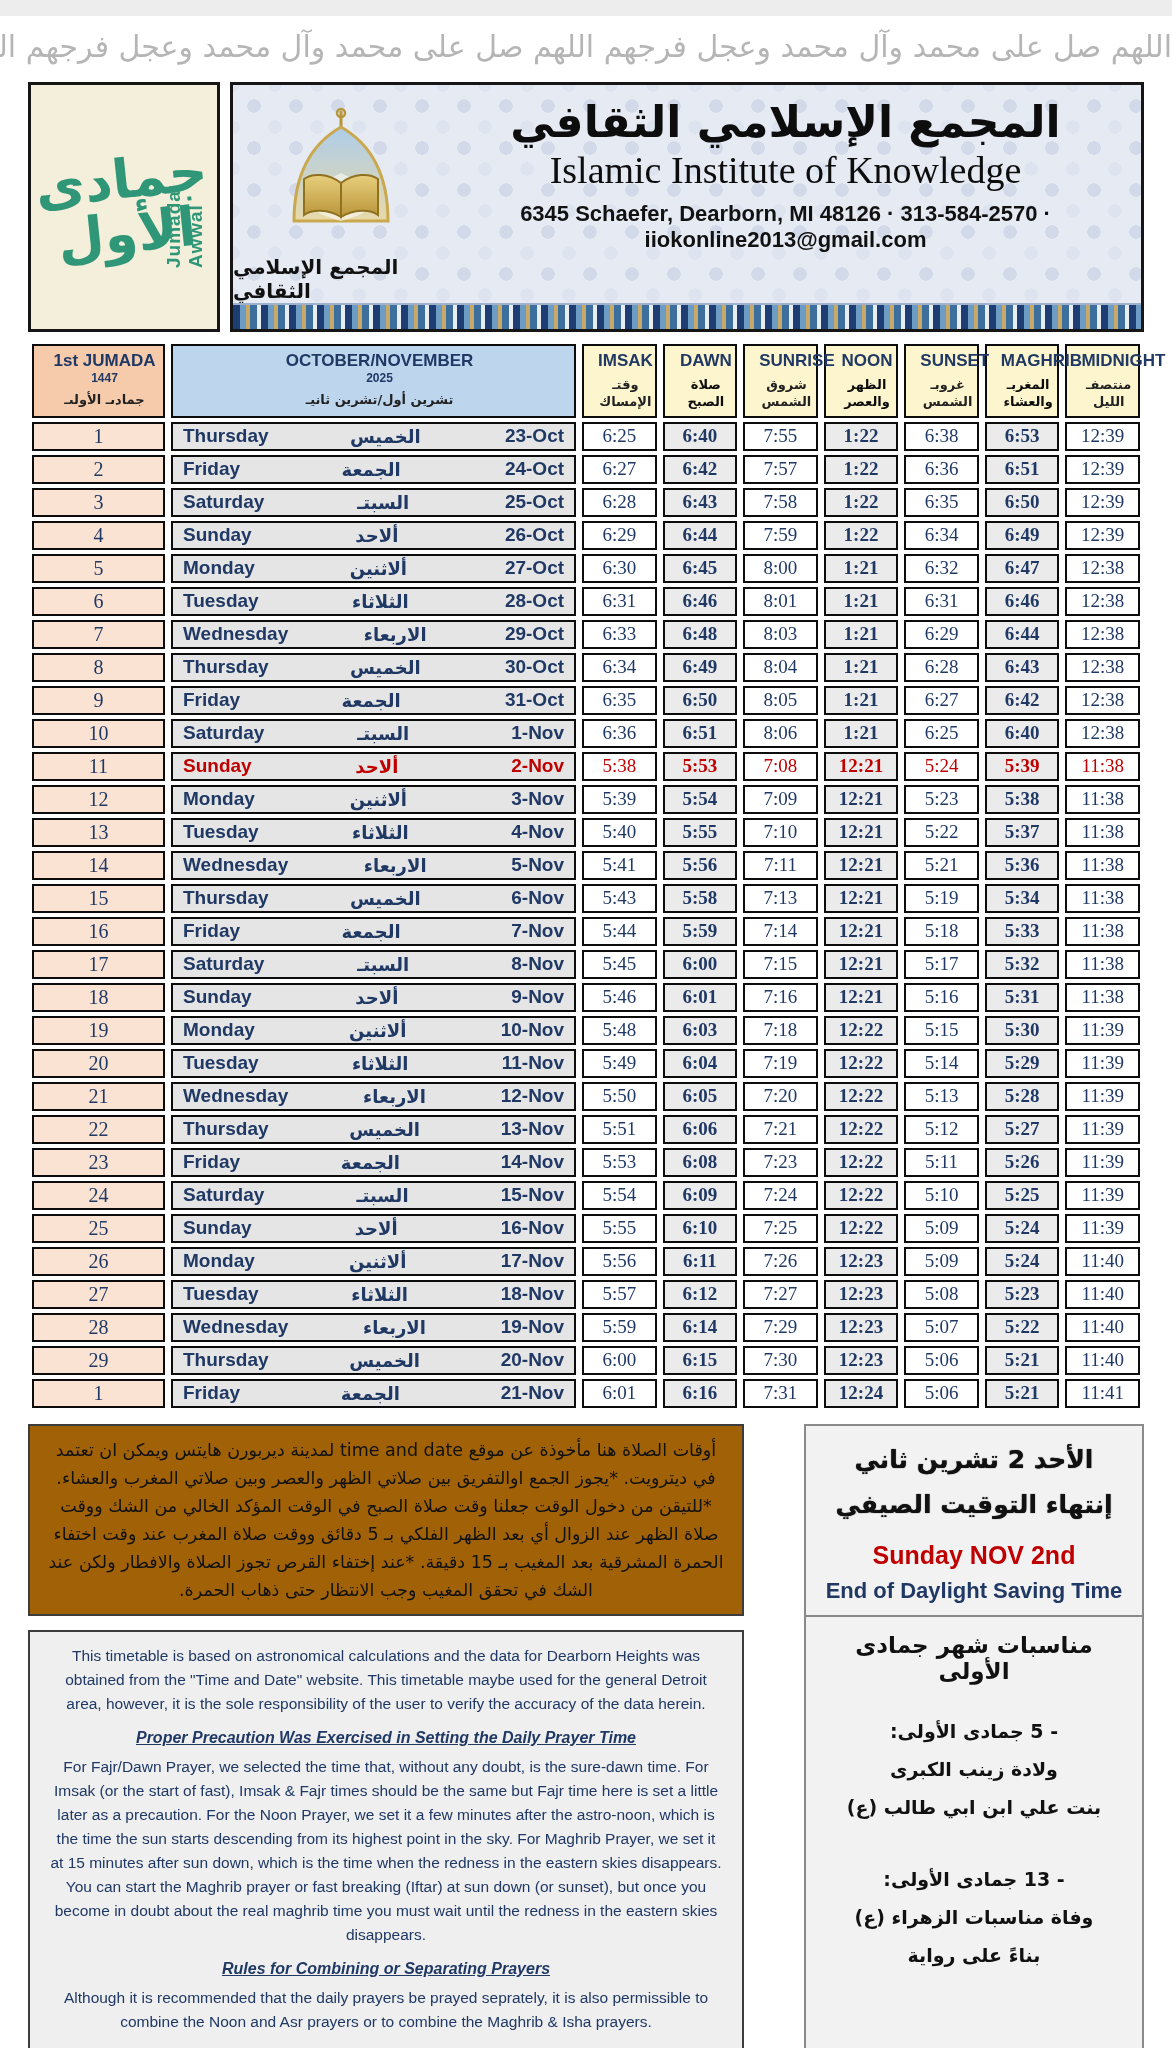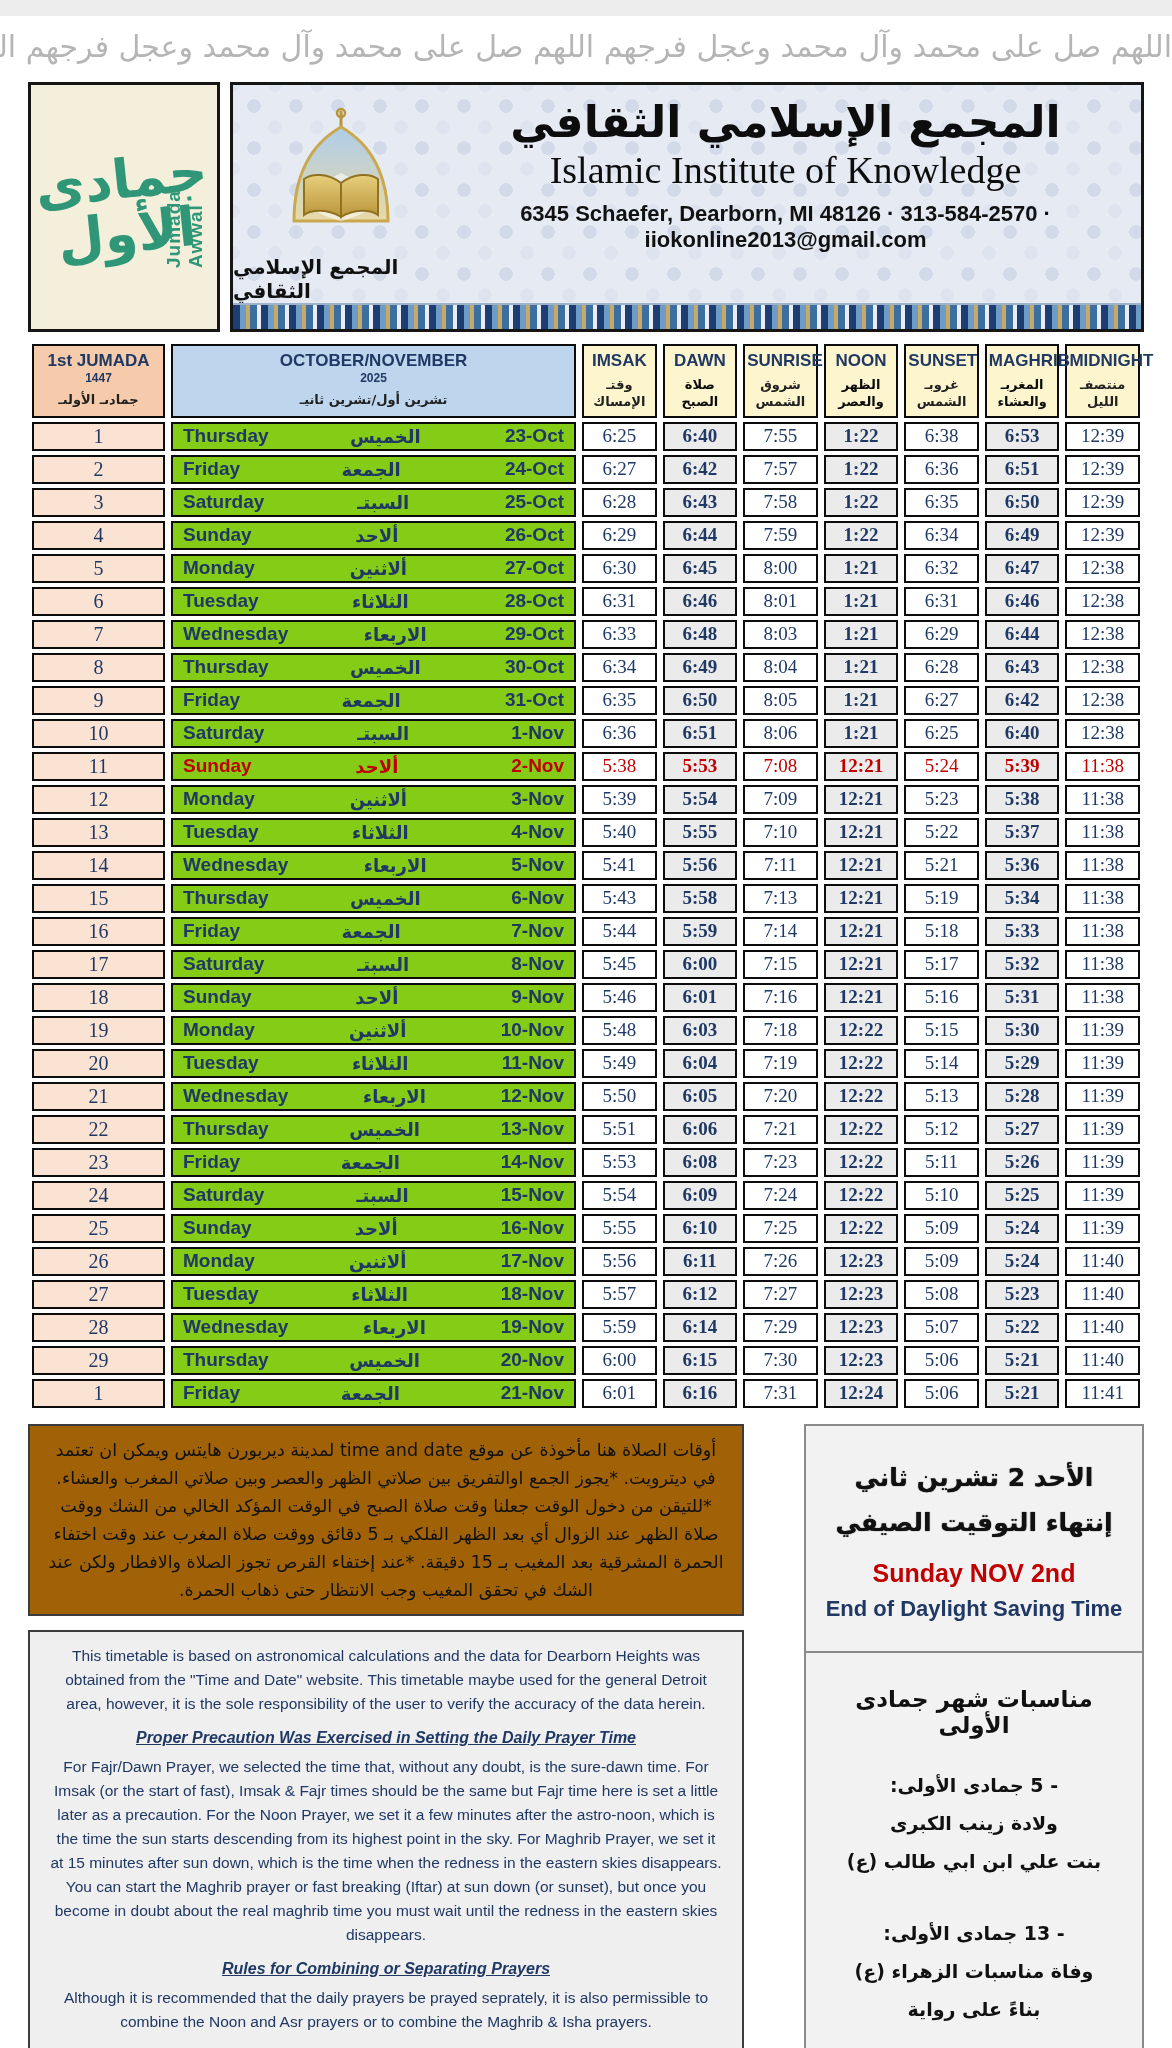--- a/index.html
+++ b/index.html
@@ -59,31 +59,31 @@
   
   table.timetable {
     margin:2px 26px 0 26px;
     border-collapse:separate; border-spacing:6px 4px;
     table-layout:fixed; width:1120px;
   }
   .timetable th, .timetable td { border:2px solid #0c0c0c; }
   th.h-hijri { background:#f6cbac; }
   th.h-date  { background:#bdd6ee;text-align:center; }
   th.h-time  { background:#fdf5cd; }
-  .timetable th { font-weight:bold; color:#1f3864; vertical-align:top; padding:4px 2px 6px 2px; }
+  .timetable th { font-weight:bold; color:#1f3864; vertical-align:top; padding:4px 2px 6px 14px; }
   .h-line1 { font-size:17px; line-height:1.25; }
   .h-line2 { font-size:12px; line-height:1.25; }
   .h-ar { font-size:13px; color:#222; font-weight:600; margin-top:6px; direction:rtl; line-height:1.25; font-family:"DejaVu Sans", sans-serif; }
   .h-ar.bold { font-weight:800; color:#0c0c0c; }
   td.c-day {
     background:#fbe3d3; text-align:center;
     font-family:"Liberation Serif", serif; font-size:20px; color:#1f3864;
     height:29px;
   }
-  td.c-date { background:#84cc16; padding:0 10px; }
+  td.c-date { background:#e5e5e5; padding:0 10px; }
   .date-wrap { display:flex; align-items:center; justify-content:space-between; gap:4px; }
   .we { font-size:19px; font-weight:600; color:#1f3864; }
   .wa { font-size:18px; font-weight:600; color:#1f3864; direction:rtl; font-family:"DejaVu Sans", sans-serif; }
   .dt { font-size:19px; font-weight:600; color:#1f3864; min-width:62px; text-align:right; }
   td.c-time {
     background:#ffffff; text-align:center;
     font-family:"Liberation Serif", serif; font-size:19px; color:#1f3864;
   }
   td.c-time.strong { background:#ebebeb; font-weight:bold; }
   tr.hl .we, tr.hl .wa, tr.hl .dt, tr.hl td.c-time { color:#c00000; }
@@ -96,21 +96,21 @@
     font-family:"DejaVu Sans", sans-serif;
   }
   .note-en {
     border:2px solid #3c3c3c; background:#efefef; padding:12px 20px 16px 20px;
     text-align:center; color:#1f3864; font-size:15.5px; line-height:1.55; flex:1;
   }
   .note-en p { margin-bottom:10px; }
   .note-heading { font-weight:bold; font-style:italic; text-decoration:underline; margin:8px 0 4px 0; font-size:16px; }
   .bottom-right { width:388px; display:flex; flex-direction:column; }
   .dst-box, .occasions-box {
-    border:2px solid #8a8a8a; background:#f2f2f2; text-align:center; padding:29px 10px;margin-left:48px;
+    border:2px solid #8a8a8a; background:#f2f2f2; text-align:center; padding:11px 10px;margin-left:48px;
   }
   .dst-box { border-bottom:none; }
   .dst-ar { font-size:25px; font-weight:900; color:#111; direction:rtl; line-height:1.8; font-family:"DejaVu Sans", sans-serif; text-shadow:0 0 1px #111; }
   .dst-en-red { color:#c00000; font-size:25px; font-weight:bold; margin-top:14px; }
   .dst-en-blue { color:#1f3864; font-size:22px; font-weight:bold; margin-top:8px; }
   .occasions-box { flex:1; }
   .occ-title { font-size:23px; font-weight:800; color:#111; direction:rtl; margin:4px 0 28px 0; font-family:"DejaVu Sans", sans-serif; }
   .occ-line { font-size:19px; font-weight:600; color:#111; direction:rtl; line-height:2.0; font-family:"DejaVu Sans", sans-serif; }
   .occ-gap { height:34px; }
 </style>

